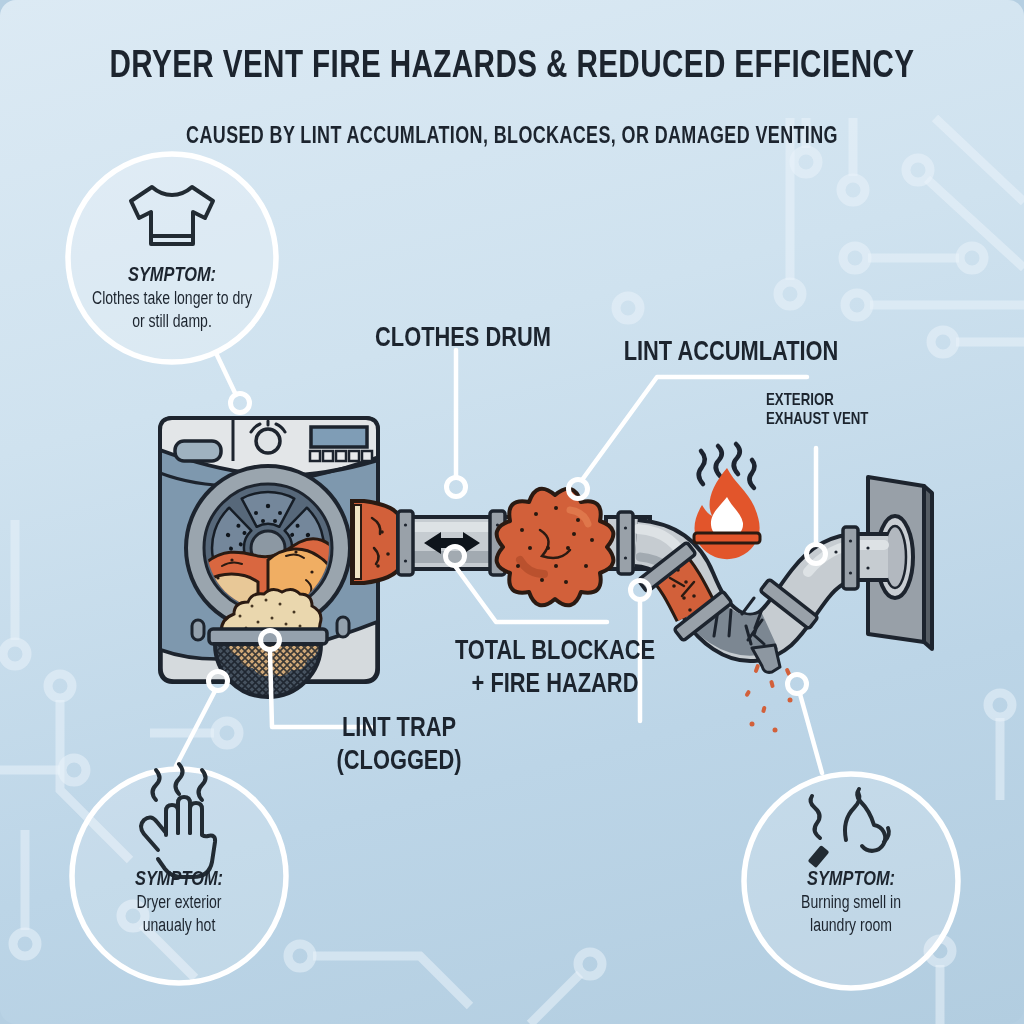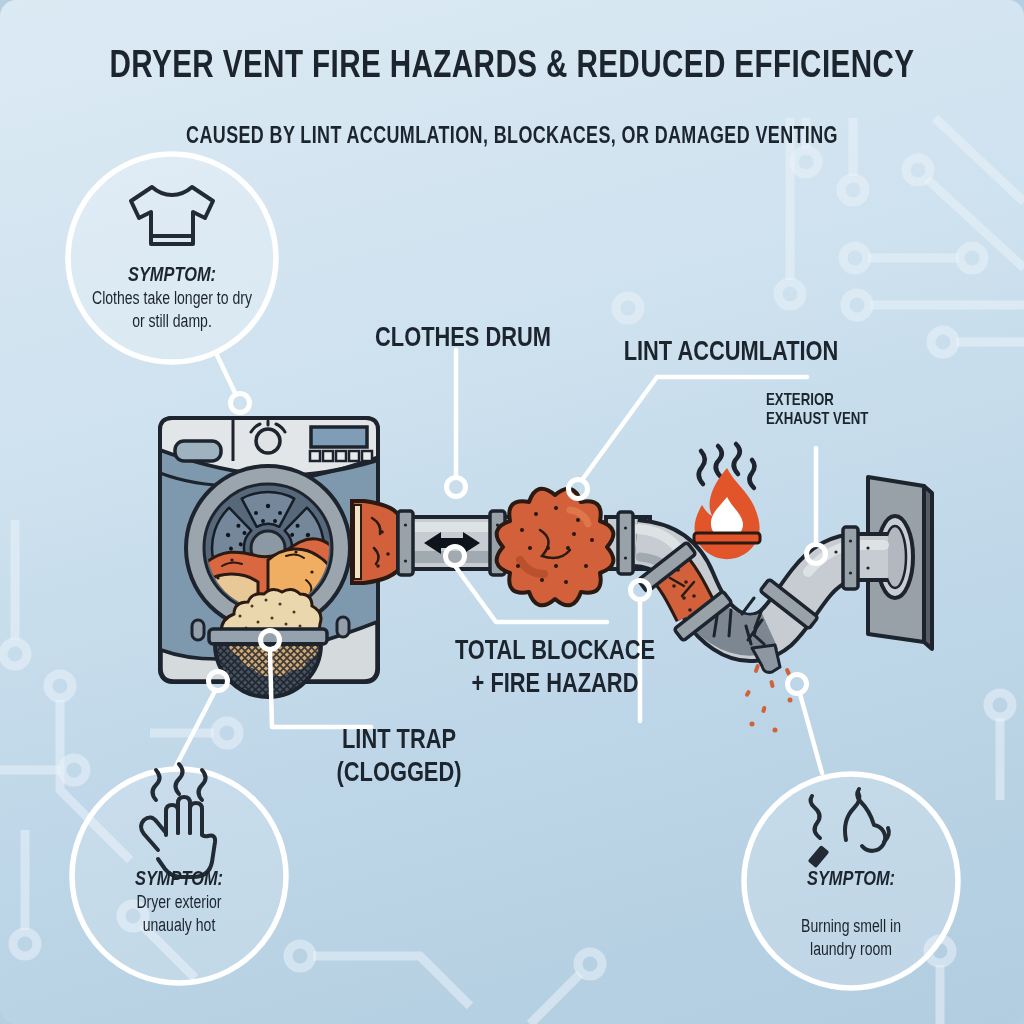--- a/index.html
+++ b/index.html
@@ -345,21 +345,21 @@
   <span class="cond">LINT ACCUMLATION</span>
 </div>
 <div class="label callout" style="left:766px;top:390px;font-size:17px;">
   <span class="cond-left">EXTERIOR</span>
   <span class="cond-left">EXHAUST VENT</span>
 </div>
 <div class="label callout ctr" style="left:555px;top:633px;">
   <span class="cond">TOTAL BLOCKACE</span>
   <span class="cond">+ FIRE HAZARD</span>
 </div>
-<div class="label callout ctr" style="left:399px;top:710px;margin-top:12px;">
+<div class="label callout ctr" style="left:399px;top:710px;">
   <span class="cond">LINT TRAP</span>
   <span class="cond">(CLOGGED)</span>
 </div>
 
 <div class="label sym-head ctr" style="left:172px;top:262px;">
   <span class="cond">SYMPTOM:</span>
 </div>
 <div class="label sym-body ctr" style="left:172px;top:287px;">
   <span class="cond">Clothes take longer to dry</span>
   <span class="cond">or still damp.</span>
@@ -369,18 +369,18 @@
   <span class="cond">SYMPTOM:</span>
 </div>
 <div class="label sym-body ctr" style="left:179px;top:891px;">
   <span class="cond">Dryer exterior</span>
   <span class="cond">unaualy hot</span>
 </div>
 
 <div class="label sym-head ctr" style="left:851px;top:866px;">
   <span class="cond">SYMPTOM:</span>
 </div>
-<div class="label sym-body ctr" style="left:851px;top:891px;margin-top:24px;">
+<div class="label sym-body ctr" style="left:851px;top:891px;">
   <span class="cond">Burning smell in</span>
   <span class="cond">laundry room</span>
 </div>
 
 </div>
 
 </body></html>

